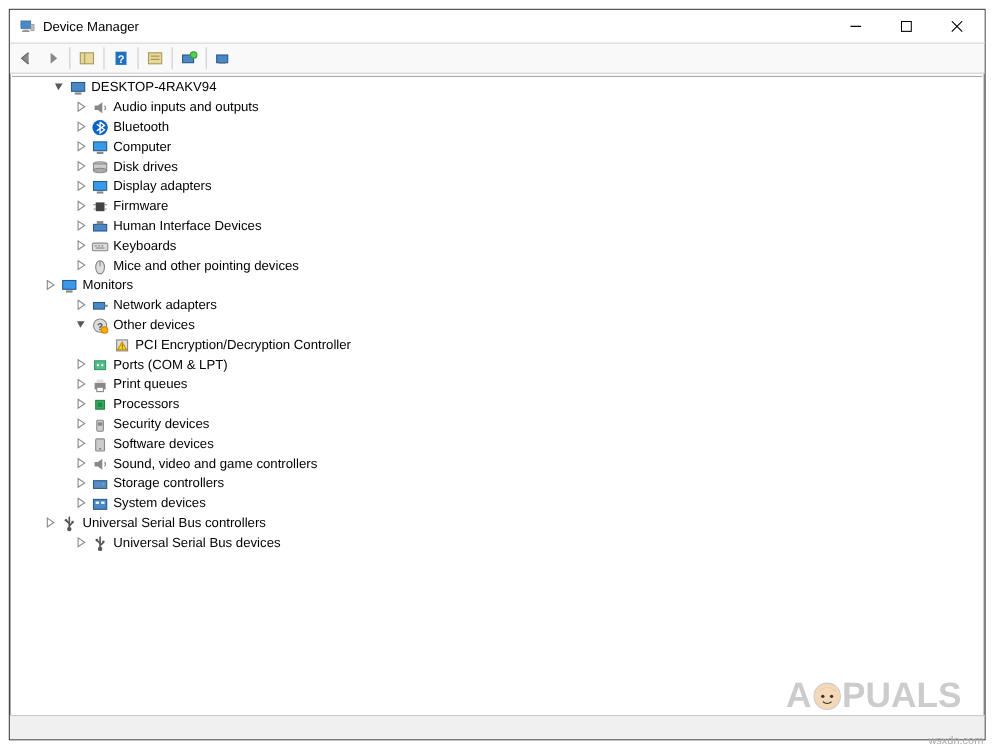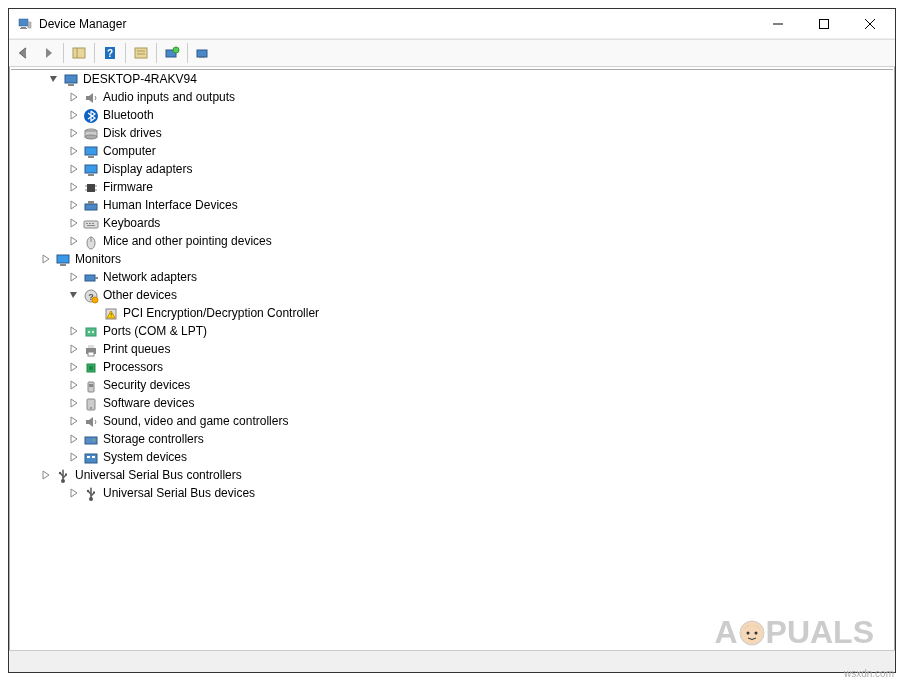--- a/index.html
+++ b/index.html
@@ -300,40 +300,40 @@
         <span class="tree-label">Bluetooth</span>
       </div>
       <div class="tree-row" style="padding-left: 28px;">
         <span class="expander">
           <svg width="10" height="10">
             <path d="M2 1 L8 5 L2 9 Z" fill="none" stroke="#888" stroke-width="1"></path>
           </svg>
         </span>
         <span class="node-icon">
           <svg width="16" height="16" viewBox="0 0 16 16">
+            <rect x="2" y="3" width="12" height="8" fill="#3a9aea" stroke="#2a5a8a"></rect>
+            <rect x="5" y="12" width="6" height="2" fill="#888"></rect>
+          </svg>
+        </span>
+        <span class="tree-label">Computer</span>
+      </div>
+      <div class="tree-row" style="padding-left: 28px;">
+        <span class="expander">
+          <svg width="10" height="10">
+            <path d="M2 1 L8 5 L2 9 Z" fill="none" stroke="#888" stroke-width="1"></path>
+          </svg>
+        </span>
+        <span class="node-icon">
+          <svg width="16" height="16" viewBox="0 0 16 16">
             <ellipse cx="8" cy="5" rx="6" ry="2" fill="#ccc" stroke="#888"></ellipse>
             <rect x="2" y="5" width="12" height="6" fill="#ccc" stroke="#888"></rect>
             <ellipse cx="8" cy="11" rx="6" ry="2" fill="#aaa" stroke="#888"></ellipse>
           </svg>
         </span>
         <span class="tree-label">Disk drives</span>
-      </div>
-      <div class="tree-row" style="padding-left: 28px;">
-        <span class="expander">
-          <svg width="10" height="10">
-            <path d="M2 1 L8 5 L2 9 Z" fill="none" stroke="#888" stroke-width="1"></path>
-          </svg>
-        </span>
-        <span class="node-icon">
-          <svg width="16" height="16" viewBox="0 0 16 16">
-            <rect x="2" y="3" width="12" height="8" fill="#3a9aea" stroke="#2a5a8a"></rect>
-            <rect x="5" y="12" width="6" height="2" fill="#888"></rect>
-          </svg>
-        </span>
-        <span class="tree-label">Computer</span>
       </div>
       <div class="tree-row" style="padding-left: 28px;">
         <span class="expander">
           <svg width="10" height="10">
             <path d="M2 1 L8 5 L2 9 Z" fill="none" stroke="#888" stroke-width="1"></path>
           </svg>
         </span>
         <span class="node-icon">
           <svg width="16" height="16" viewBox="0 0 16 16">
             <rect x="2" y="3" width="12" height="8" fill="#3a9aea" stroke="#2a5a8a"></rect>

